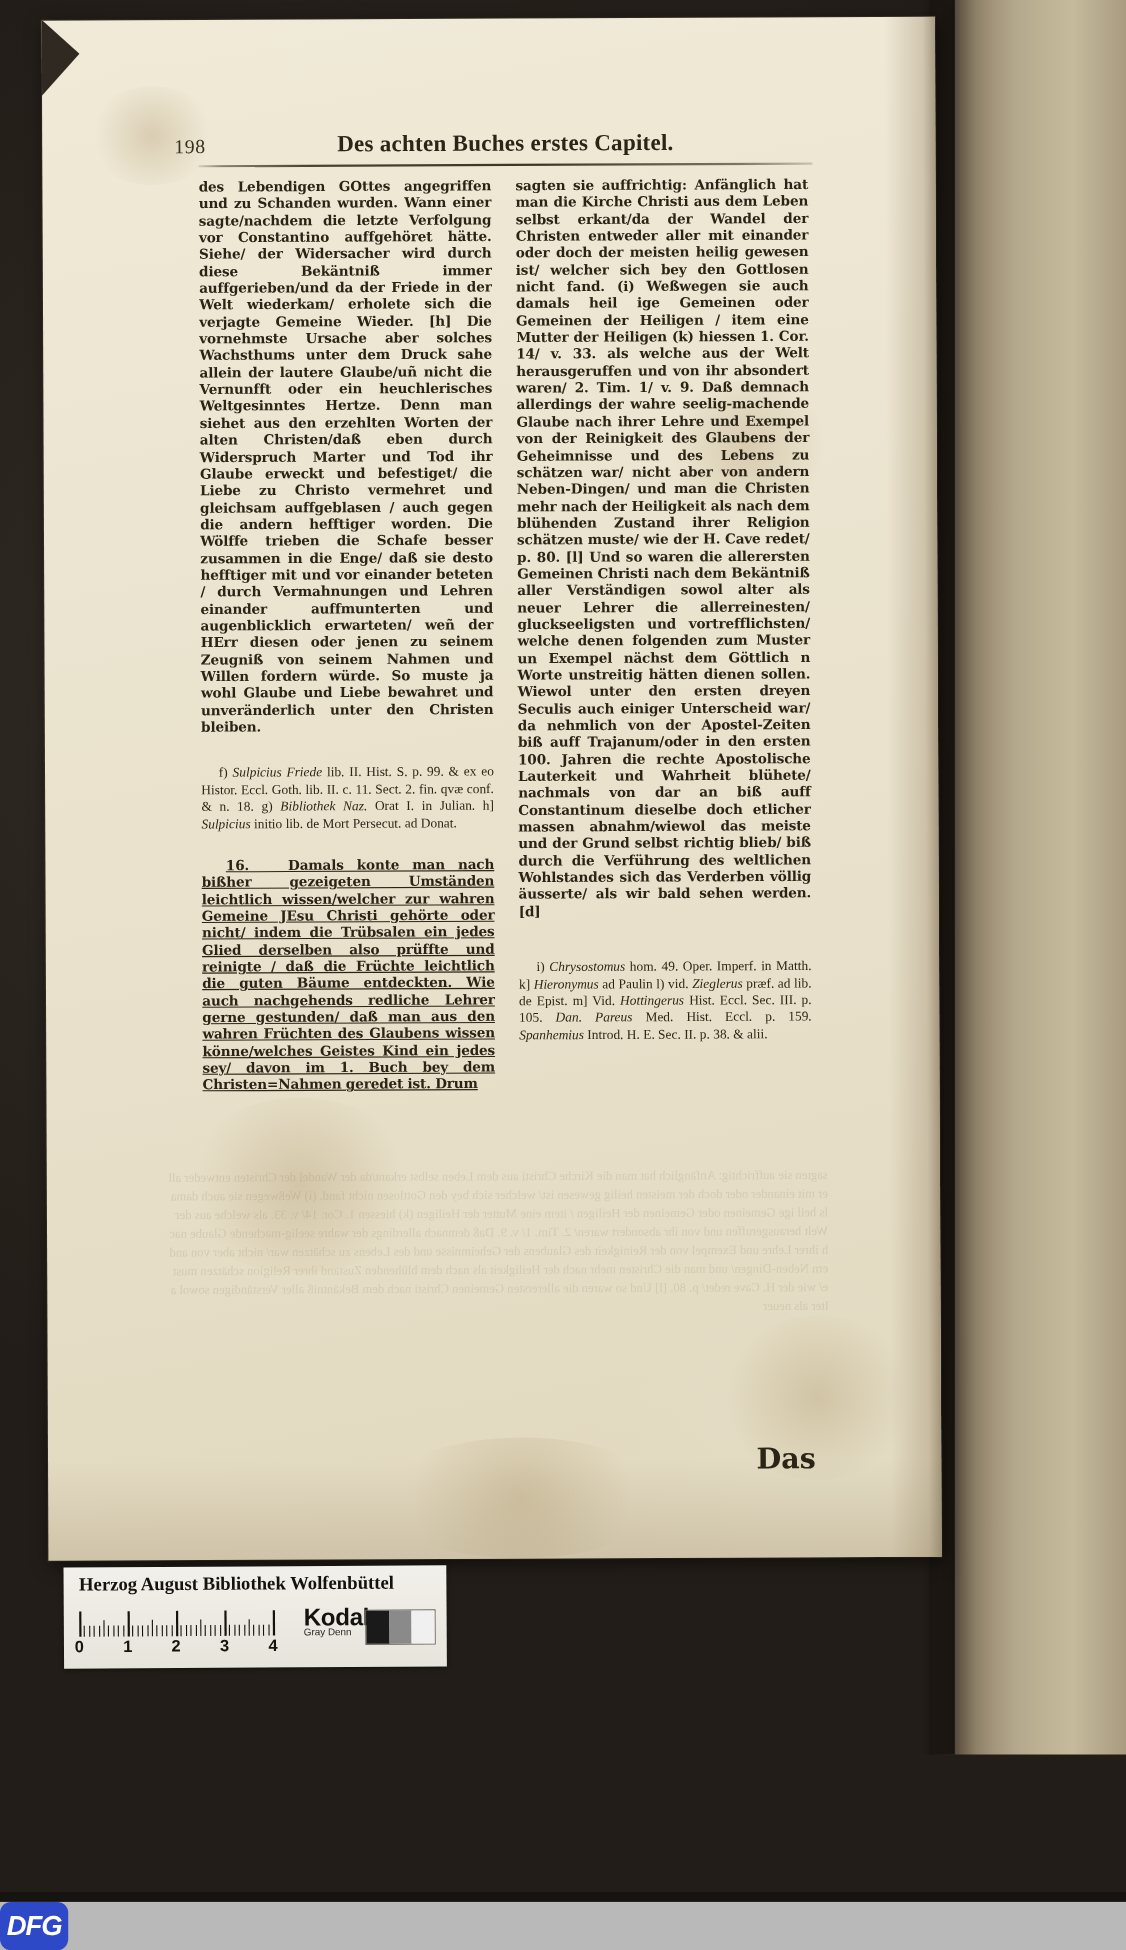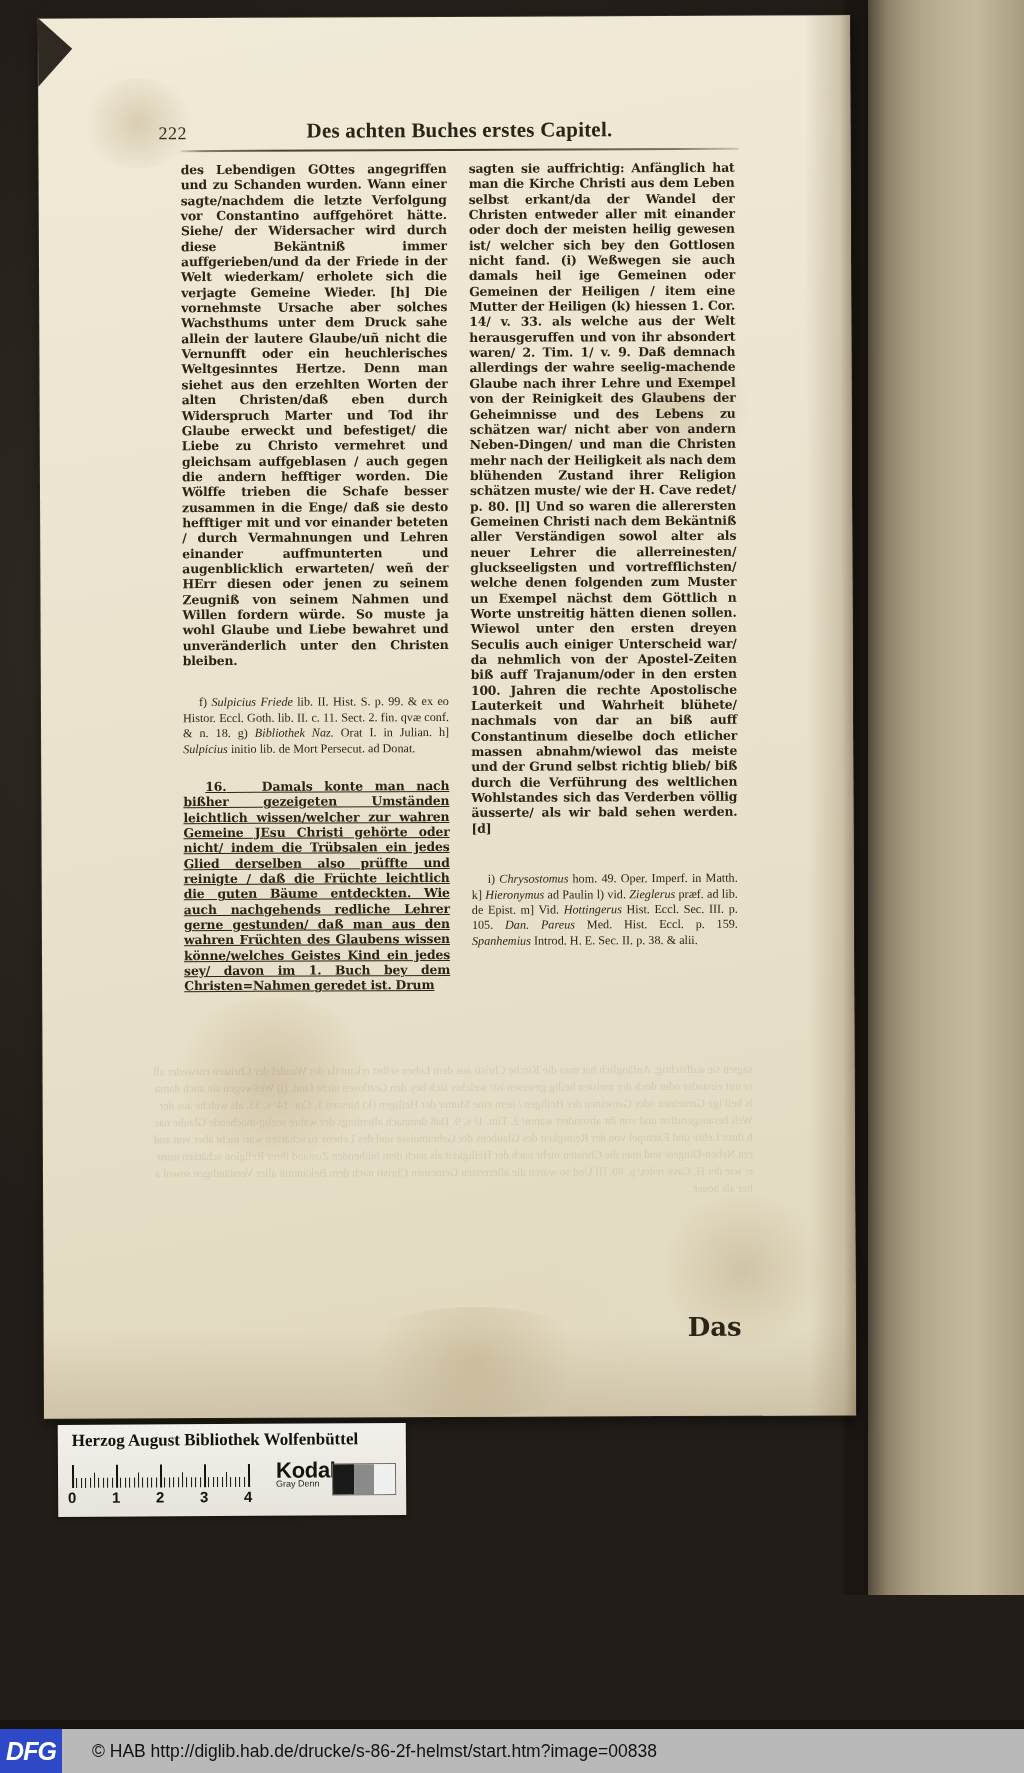--- a/index.html
+++ b/index.html
@@ -236,20 +236,21 @@
   #dfg-logo {
     width: 62px; height: 44px;
     background: #2d49c8;
     color: #ffffff;
     font-family: "Liberation Sans", sans-serif;
     font-weight: bold; font-style: italic;
     font-size: 25px;
     display: flex; align-items: center; justify-content: center;
     letter-spacing: -1px;
     flex: 0 0 62px;
+    border-radius: 10px;
   }
   #credit-text {
     margin-left: 30px;
     font-family: "Liberation Sans", sans-serif;
     font-size: 17.5px;
     color: #111111;
     white-space: nowrap;
   }
   #credit-strip-top {
     position: absolute; left: 0; bottom: 44px; width: 1024px; height: 9px;
@@ -275,21 +276,21 @@
   <div class="fox" style="left:560px; top:330px; width:160px; height:120px;"></div>
   <div class="fox" style="left:120px; top:980px; width:220px; height:160px;"></div>
   <div class="fox" style="left:610px; top:1180px;width:180px; height:150px;"></div>
   <div class="fox" style="left:300px; top:1290px;width:260px; height:110px;"></div>
 
   <div id="showthrough">sagten sie auffrichtig: Anfänglich hat man die Kirche Christi aus dem Leben selbst erkant/da der Wandel der Christen entweder aller mit einander oder doch der meisten heilig gewesen ist/ welcher sich bey den Gottlosen nicht fand. (i) Weßwegen sie auch damals heil ige Gemeinen oder Gemeinen der Heiligen / item eine Mutter der Heiligen (k) hiessen 1. Cor. 14/ v. 33. als welche aus der Welt herausgeruffen und von ihr absondert waren/ 2. Tim. 1/ v. 9. Daß demnach allerdings der wahre seelig-machende Glaube nach ihrer Lehre und Exempel von der Reinigkeit des Glaubens der Geheimnisse und des Lebens zu schätzen war/ nicht aber von andern Neben-Dingen/ und man die Christen mehr nach der Heiligkeit als nach dem blühenden Zustand ihrer Religion schätzen muste/ wie der H. Cave redet/ p. 80. [l] Und so waren die allerersten Gemeinen Christi nach dem Bekäntniß aller Verständigen sowol alter als neuer</div>
 
   <div id="page-block">
 
     <div id="running-head">
-      <div id="folio">222</div>
+      <div id="folio">198</div>
       <div id="head-title">Des achten Buches erstes Capitel.</div>
     </div>
     <div id="head-rule"></div>
 
     <div id="columns">
 
       <div class="column">
         <div class="fraktur">
           <p>des Lebendigen GOttes angegriffen und zu Schanden wurden. Wann einer sagte/nachdem die letzte Verfolgung vor Constantino auffgehöret hätte. Siehe/ der Widersacher wird durch diese Bekäntniß immer auffgerieben/und da der Friede in der Welt wiederkam/ erholete sich die verjagte Gemeine Wieder. [h] Die vornehmste Ursache aber solches Wachsthums unter dem Druck sahe allein der lautere Glaube/uñ nicht die Vernunfft oder ein heuchlerisches Weltgesinntes Hertze. Denn man siehet aus den erzehlten Worten der alten Christen/daß eben durch Widerspruch Marter und Tod ihr Glaube erweckt und befestiget/ die Liebe zu Christo vermehret und gleichsam auffgeblasen / auch gegen die andern hefftiger worden. Die Wölffe trieben die Schafe besser zusammen in die Enge/ daß sie desto hefftiger mit und vor einander beteten / durch Vermahnungen und Lehren einander auffmunterten und augenblicklich erwarteten/ weñ der HErr diesen oder jenen zu seinem Zeugniß von seinem Nahmen und Willen fordern würde. So muste ja wohl Glaube und Liebe bewahret und unveränderlich unter den Christen bleiben.</p>
         </div>
@@ -388,14 +389,13 @@
   <div id="patches">
       <div class="patch" style="background: rgb(26, 26, 26);"></div>
       <div class="patch" style="background: rgb(138, 138, 138);"></div>
       <div class="patch" style="background: rgb(240, 240, 240);"></div>
     </div>
 </div>
 
 <div id="credit-strip-top"></div>
 <div id="credit-bar">
   <div id="dfg-logo">DFG</div>
-  <div id="credit-text">© HAB http://diglib.hab.de/drucke/s-86-2f-helmst/start.htm?image=00838</div>
 </div>
 
 </body></html>

